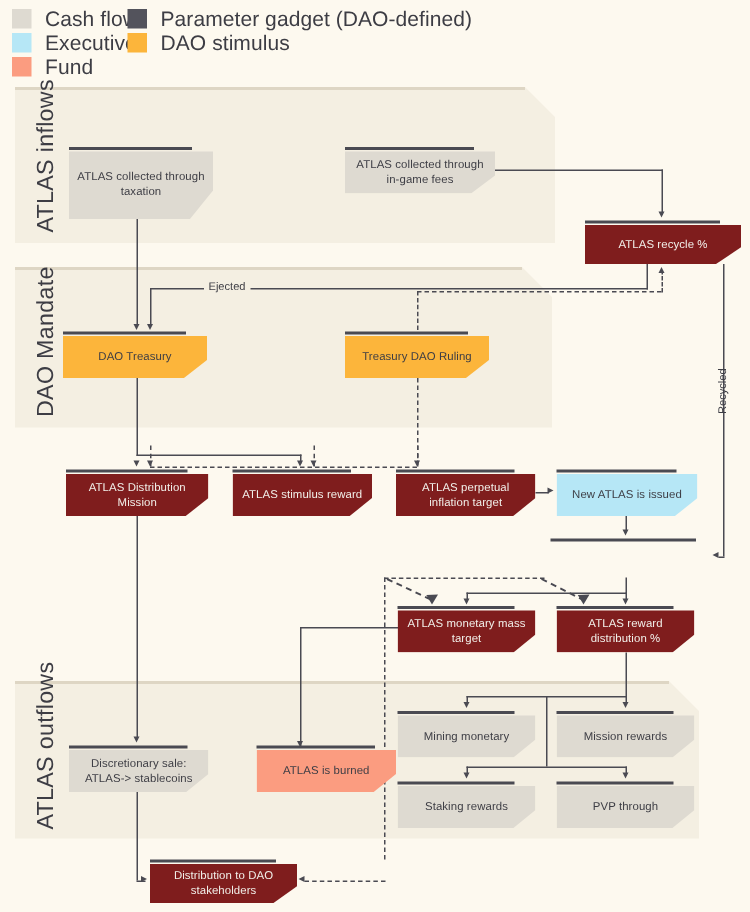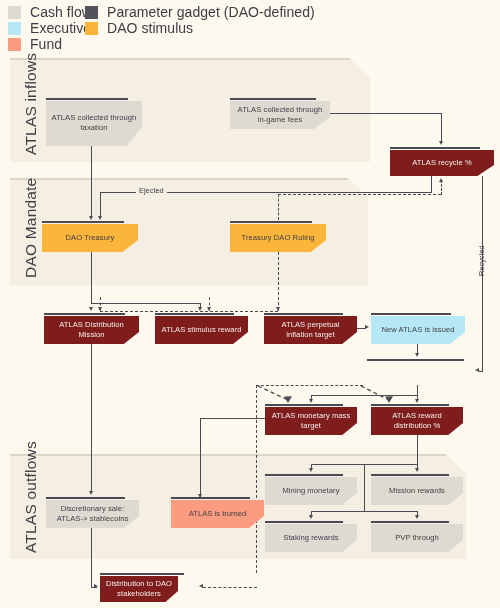--- a/index.html
+++ b/index.html
@@ -305,21 +305,21 @@
         <div class="nbody">
           <div class="nlabel">Staking rewards</div>
         </div>
       </div>
       <div class="node clipbr cash" style="left: 371px; top: 521px; width: 92px; height: 31px;">
         <div class="nbar" style="width: 78px;"></div>
         <div class="nbody">
           <div class="nlabel">PVP through</div>
         </div>
       </div>
-      <div class="node clipbr gadget" style="left: 100px; top: 573px; width: 78px; height: 29px; padding-left: 12px;">
+      <div class="node clipbr gadget" style="left: 100px; top: 573px; width: 98px; height: 29px; padding-left: 12px;">
         <div class="nbar" style="width: 84px;"></div>
         <div class="nbody">
           <div class="nlabel">Distribution to DAO stakeholders</div>
         </div>
       </div>
     </div>
 
 </div>
 
 </body></html>

